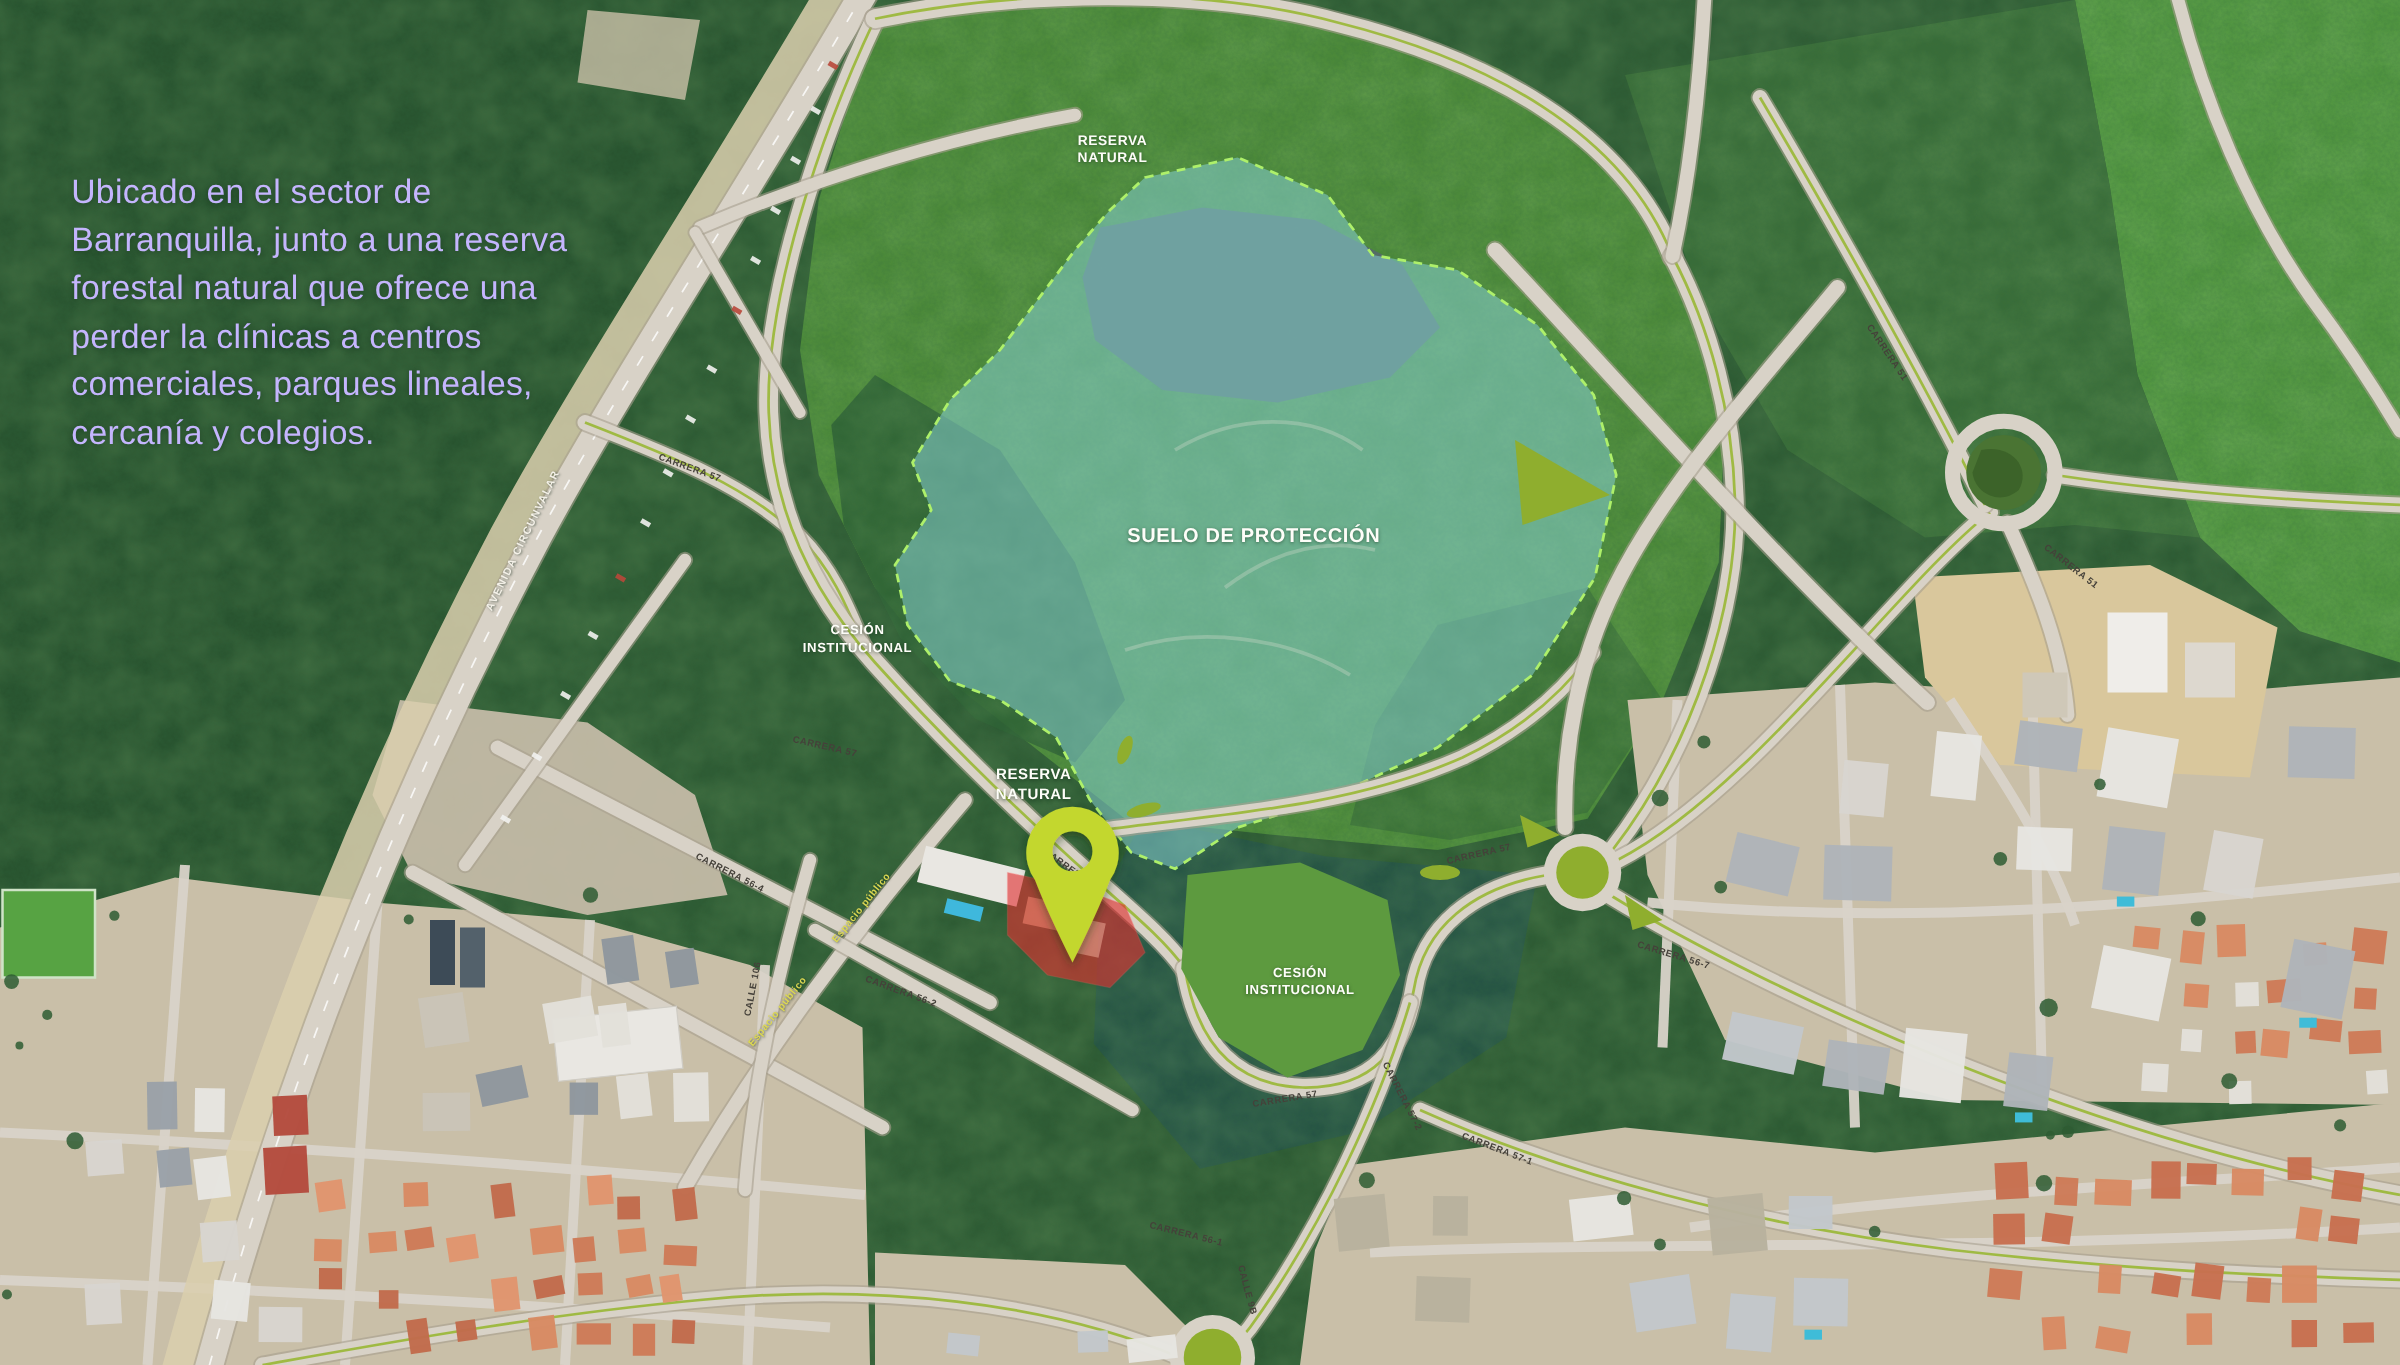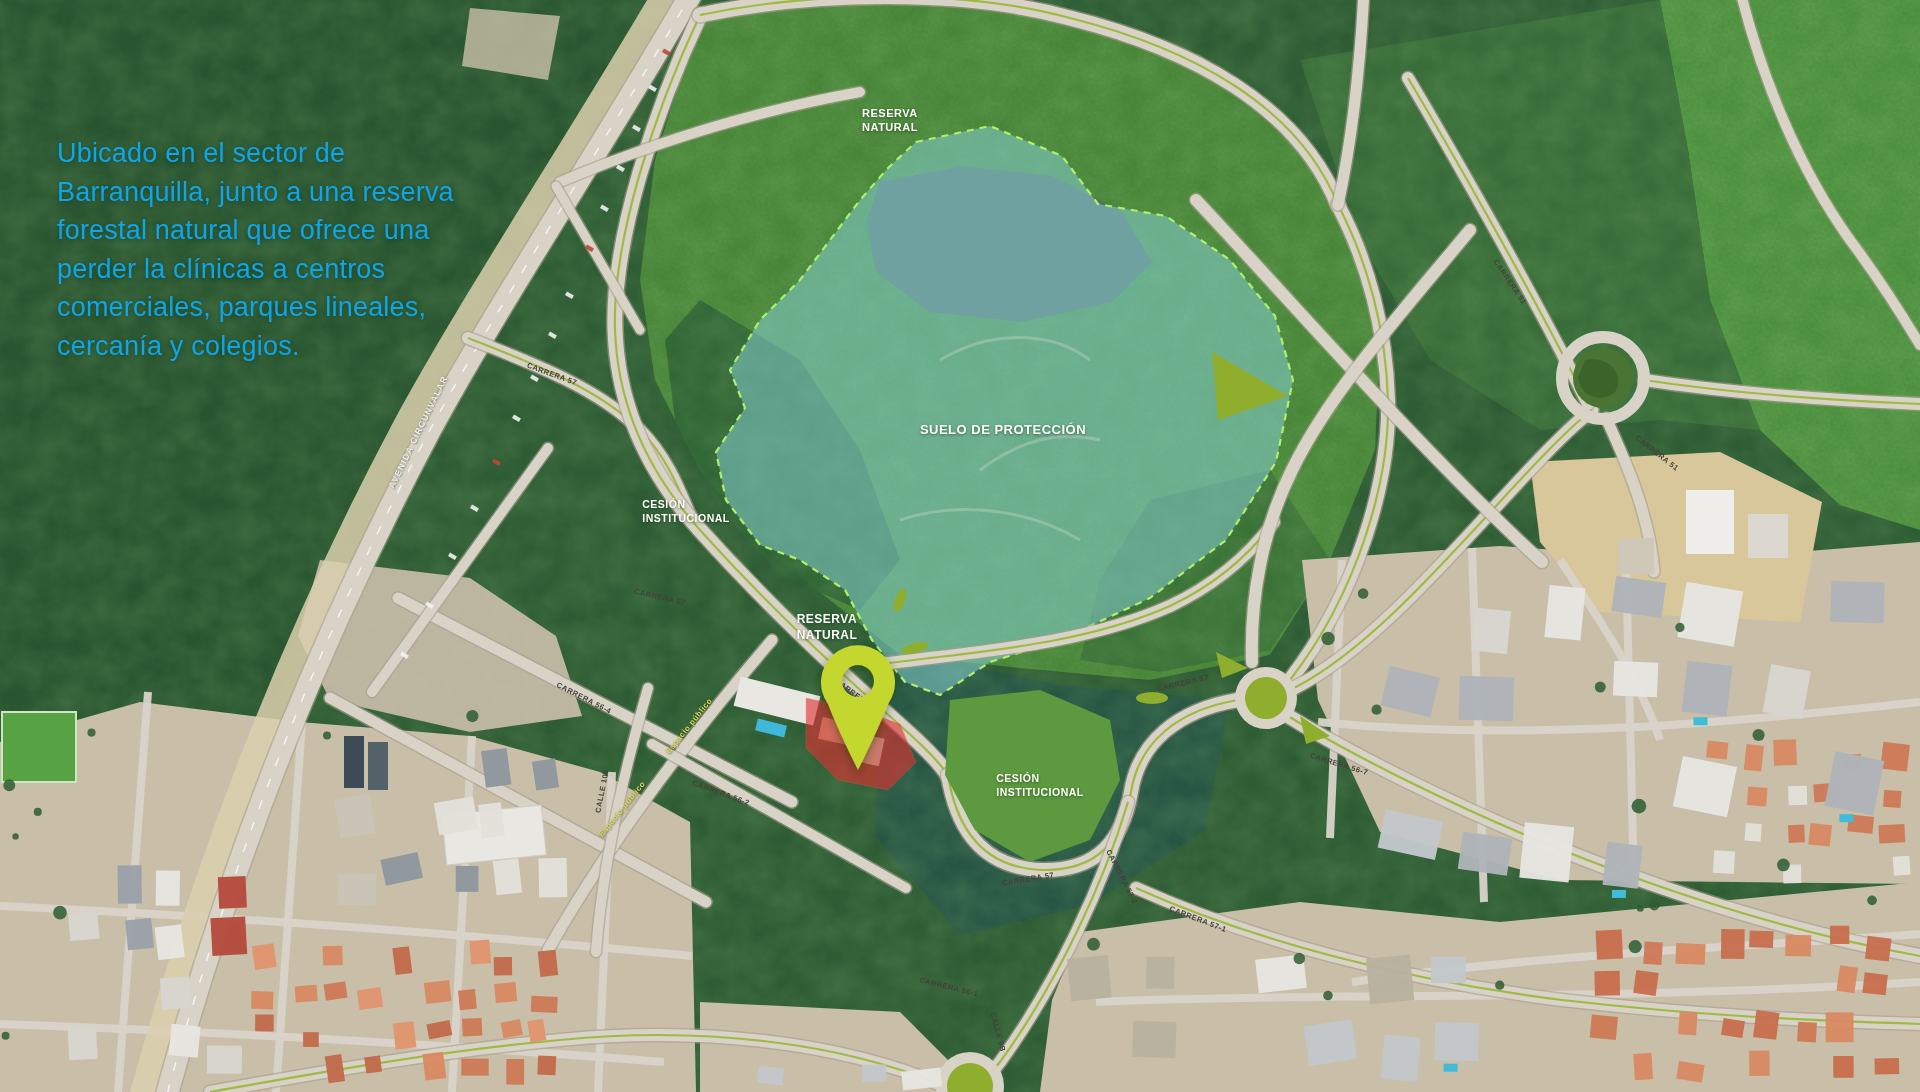--- a/index.html
+++ b/index.html
@@ -1,24 +1,24 @@
 <!DOCTYPE html>
 <html><head>
 <meta charset="utf-8">
 <style>
   html,body{margin:0;padding:0;background:#23471f;overflow:hidden}
   #stage{position:relative;width:1920px;height:1092px;overflow:hidden;font-family:"Liberation Sans",sans-serif}
   #map{position:absolute;left:0;top:0}
   #labels-layer{position:absolute;left:0;top:0;width:1920px;height:1092px;pointer-events:none}
   .zone-label{position:absolute;transform:translate(-50%,-50%);color:#fdfdf8;font-weight:700;
-    letter-spacing:.5px;line-height:1.3;white-space:nowrap;
+    text-align:center;letter-spacing:.5px;line-height:1.3;white-space:nowrap;
     text-shadow:0 1px 3px rgba(15,40,20,.55);font-family:"Liberation Sans",sans-serif}
   .road-label{position:absolute;font-weight:700;white-space:nowrap;font-family:"Liberation Sans",sans-serif}
   #intro{position:absolute;left:57px;top:134px;width:420px}
-  .intro-line{font-size:27px;line-height:38.6px;color:#0ea5e9;letter-spacing:.2px;font-weight:400;
+  .intro-line{font-size:27px;line-height:38.6px;color:#c4b5fd;letter-spacing:.2px;font-weight:400;
     text-shadow:0 1px 4px rgba(10,30,15,.35)}
   .road-label-svg{font-family:"Liberation Sans",sans-serif;font-weight:700;font-size:7.5px;fill:#45413a;
     text-anchor:middle;letter-spacing:.5px}
 </style>
 </head>
 <body>
 
 <div id="stage">
 
 <svg id="map" width="1920" height="1092" viewBox="0 0 1920 1092">
@@ -368,21 +368,21 @@
     <path id="pin-path" fill-rule="evenodd" d="M 858,770 Q 838,730 828,704 A 37,37 0 1 1 888,704 Q 878,730 858,770 Z
          M 858,697 A 16,16 0 1 0 858,665 A 16,16 0 1 0 858,697 Z" fill="#c3d72f"></path>
   </g>
 </svg>
 
 <div id="labels-layer">
       <div class="zone-label" style="left: 890px; top: 120px; font-size: 11px;">
         <div>RESERVA</div>
         <div>NATURAL</div>
       </div>
-      <div class="zone-label" style="left: 1003px; top: 430px; font-size: 13px;">
+      <div class="zone-label" style="left: 1003px; top: 430px; font-size: 16px;">
         <div>SUELO DE PROTECCIÓN</div>
       </div>
       <div class="zone-label" style="left: 686px; top: 512px; font-size: 10.5px;">
         <div>CESIÓN</div>
         <div>INSTITUCIONAL</div>
       </div>
       <div class="zone-label" style="left: 827px; top: 628px; font-size: 12px;">
         <div>RESERVA</div>
         <div>NATURAL</div>
       </div>

